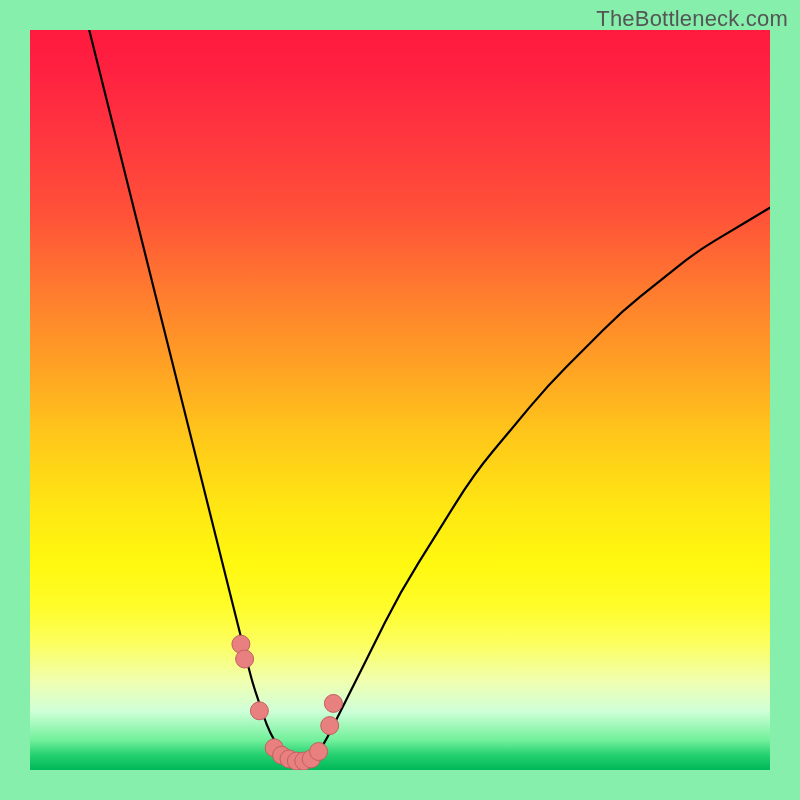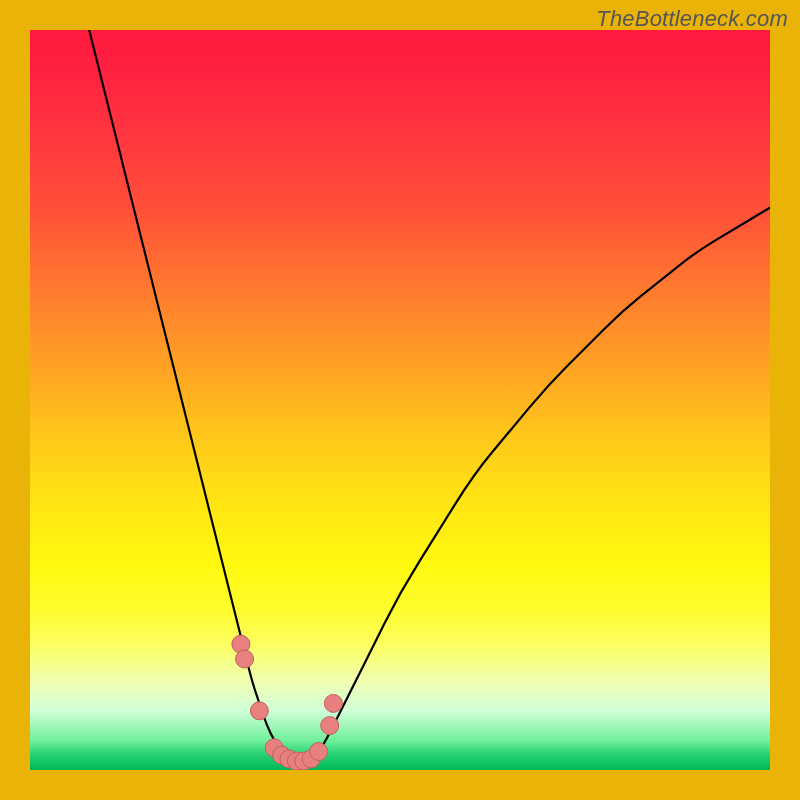--- a/index.html
+++ b/index.html
@@ -8,22 +8,21 @@
     width: 800px;
     height: 800px;
     overflow: hidden;
     background: #000;
     font-family: Arial, Helvetica, sans-serif;
   }
   .frame {
     position: relative;
     width: 800px;
     height: 800px;
-    background: #eab308;
-    font-style: italic;
+    background: #86efac;
   }
   .plot-area {
     position: absolute;
     left: 30px;
     top: 30px;
     width: 740px;
     height: 740px;
     overflow: hidden;
   }
   .gradient {

